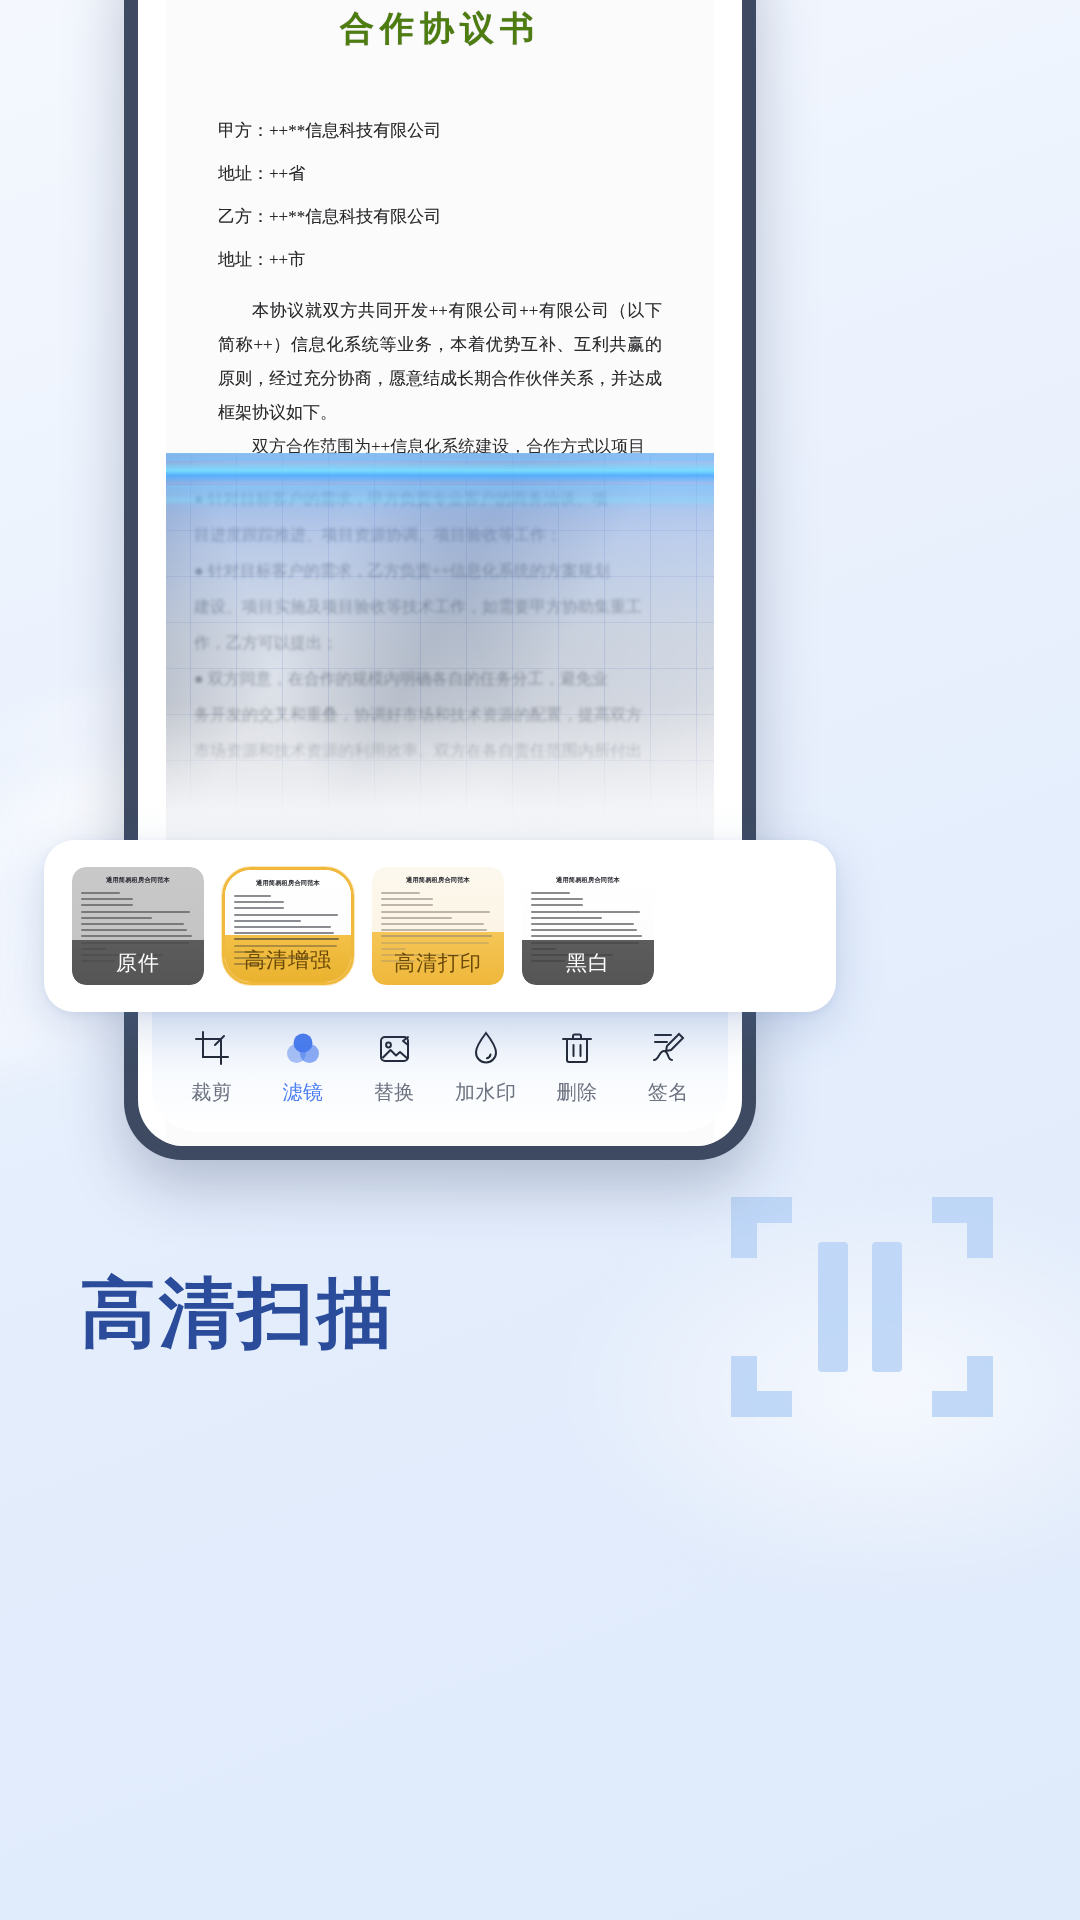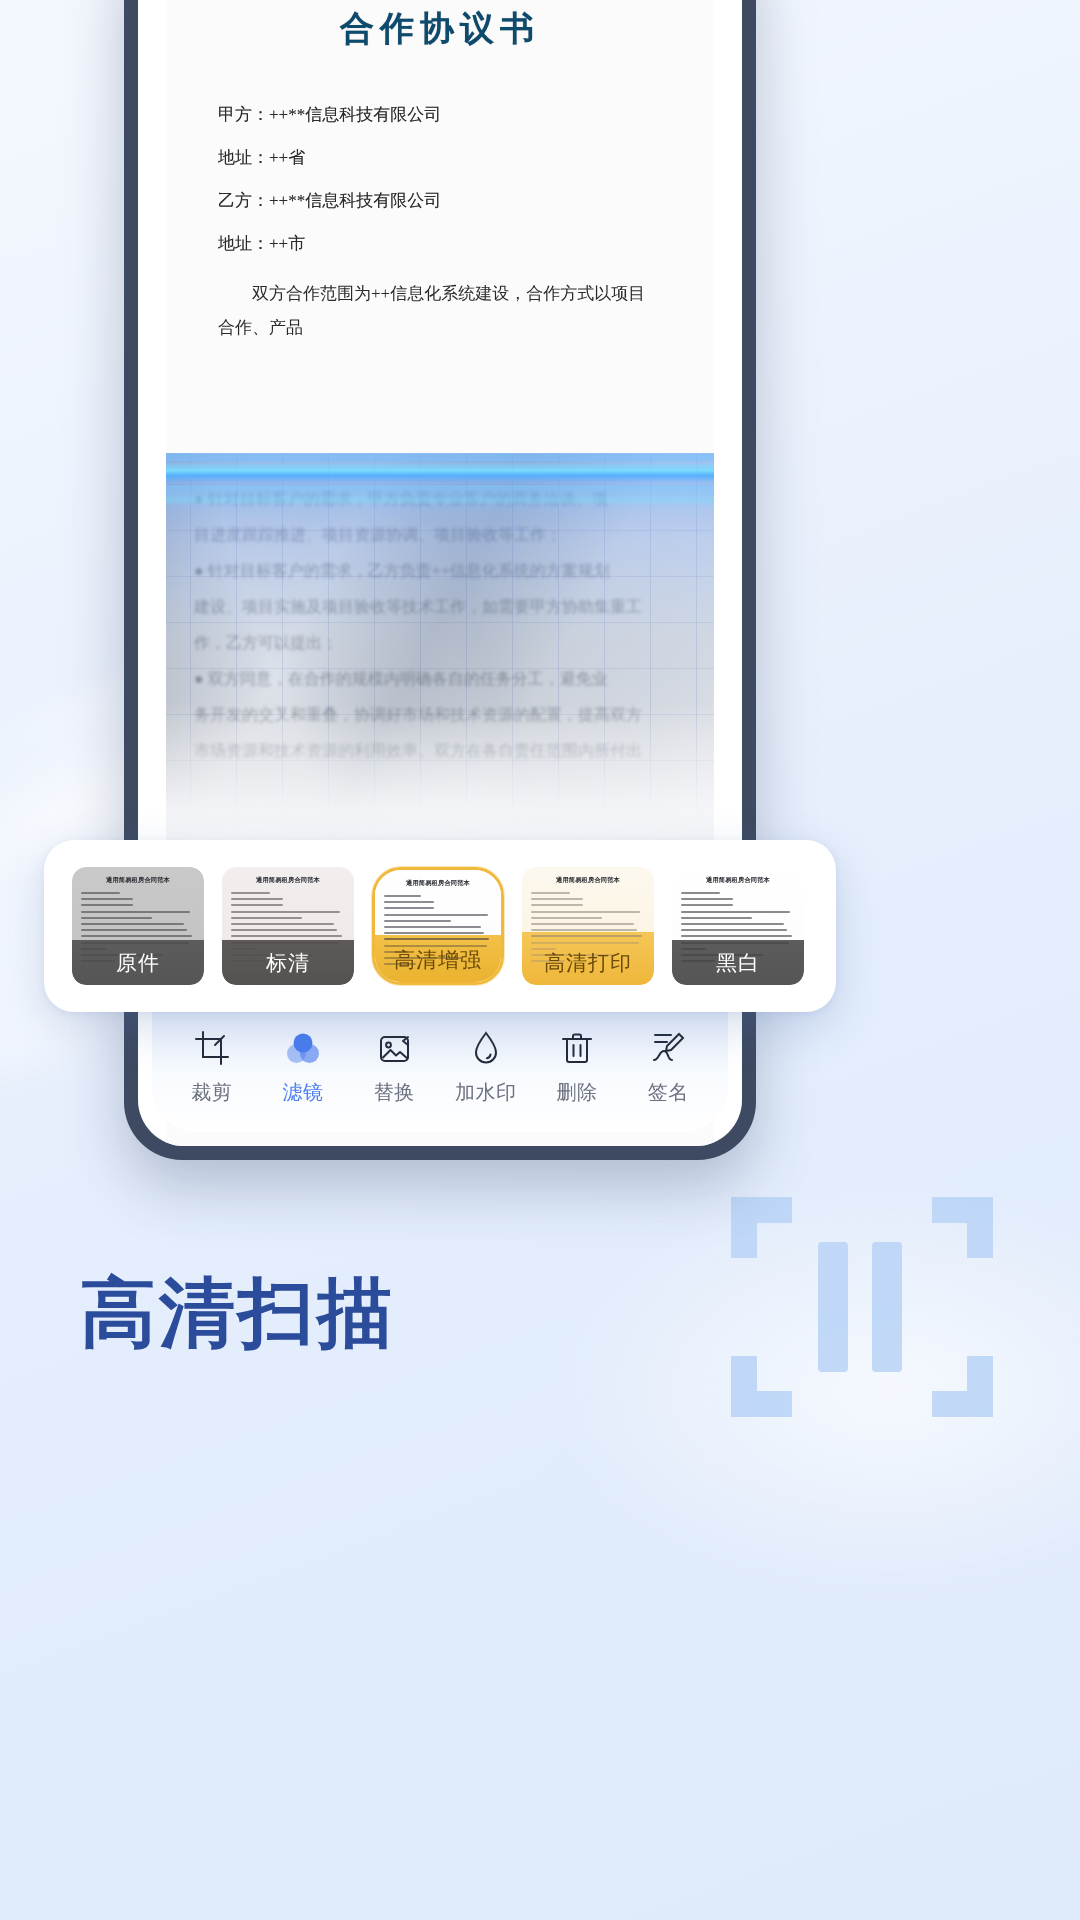--- a/index.html
+++ b/index.html
@@ -34,23 +34,23 @@
     background:#ffffff;border-radius:0 0 46px 46px;overflow:hidden;
   }
 
   
   .doc-page{
     position:absolute;left:28px;top:0;right:28px;bottom:0;
     background:#fbfbfc;overflow:hidden;
   }
   .doc-inner{padding:58px 52px 0 52px;}
   .doc-title{
-    text-align:center;font-size:34px;letter-spacing:6px;color:#0c4a6e;
+    text-align:center;font-size:34px;letter-spacing:6px;color:#4d7c0f;
     font-family:"Liberation Serif","DejaVu Serif",serif;font-weight:700;
-    margin-bottom:54px;
+    margin-bottom:70px;
     text-shadow:0 0 1px rgba(0,0,0,.35);
   }
   .doc-field{
     font-size:17px;color:#2a2a2c;line-height:1.05;margin-bottom:25px;
     font-family:"Liberation Serif","DejaVu Serif",serif;
     text-shadow:0 0 .6px rgba(0,0,0,.3);
   }
   .doc-para{
     font-size:17px;color:#2a2a2c;line-height:2.0;margin-top:26px;
     text-indent:34px;text-align:justify;
@@ -204,20 +204,21 @@
 
     <div class="doc-page">
       <div class="doc-inner">
         <div class="doc-title">合作协议书</div>
 
         <div class="doc-field">甲方：++**信息科技有限公司</div>
         <div class="doc-field">地址：++省</div>
         <div class="doc-field">乙方：++**信息科技有限公司</div>
         <div class="doc-field">地址：++市</div>
 
+        <div class="doc-para">本协议就双方共同开发++有限公司++有限公司（以下简称++）信息化系统等业务，本着优势互补、互利共赢的原则，经过充分协商，愿意结成长期合作伙伴关系，并达成框架协议如下。</div>
 
         <div class="doc-sub">双方合作范围为++信息化系统建设，合作方式以项目合作、产品</div>
       </div>
 
       <div class="scan-overlay">
         <div class="scan-paper"></div>
         <div class="scan-ghost">
           <div>● 针对目标客户的需求，甲方负责专业客户的商务洽谈、项</div>
           <div>目进度跟踪推进、项目资源协调、项目验收等工作；</div>
           <div>● 针对目标客户的需求，乙方负责++信息化系统的方案规划</div>
@@ -325,101 +326,81 @@
           <i style="width:97%"></i>
           <i style="width:95%;opacity:.3"></i>
           <i style="width:22%;opacity:.3"></i>
           <i style="width:72%;opacity:.3"></i>
           <i style="width:30%;opacity:.3"></i>
       </div>
     </div>
     <div class="filter-label">原件</div>
   </div>
 
-  <div class="filter-item">
-    <div class="sheet" style="background:linear-gradient(180deg,#f3eeee 0%,#f0eaea 62%,#5f5a5a 62%,#575252 100%);color:#4a4545">
+
+  <div class="filter-item selected goldlabel">
+    <div class="sheet" style="background:linear-gradient(180deg,#ffffff 0%,#fdfdfd 58%,#f3c147 58%,#eab22f 100%);color:#2d3038">
+      <div class="thumb-title">通用简易租房合同范本</div>
+      <div class="thumb-lines">
+        <i style="width:34%"></i>
+          <i style="width:46%"></i>
+          <i style="width:46%"></i>
+          <i style="width:96%"></i>
+          <i style="width:62%"></i>
+          <i style="width:90%"></i>
+          <i style="width:93%"></i>
+          <i style="width:97%"></i>
+          <i style="width:95%;opacity:.35"></i>
+          <i style="width:22%;opacity:.35"></i>
+          <i style="width:72%;opacity:.35"></i>
+          <i style="width:30%;opacity:.35"></i>
+      </div>
+    </div>
+    <div class="filter-label">高清增强</div>
+  </div>
+
+  <div class="filter-item goldlabel">
+    <div class="sheet" style="background:linear-gradient(180deg,#fdf8ee 0%,#fcf5e6 55%,#f5c657 55%,#efb73b 100%);color:#8a8275">
       <div class="thumb-title">通用简易租房合同范本</div>
       <div class="thumb-lines">
         <i style="width:34%"></i>
           <i style="width:46%"></i>
           <i style="width:46%"></i>
           <i style="width:96%"></i>
           <i style="width:62%"></i>
           <i style="width:90%"></i>
           <i style="width:93%"></i>
           <i style="width:97%"></i>
           <i style="width:95%;opacity:.3"></i>
           <i style="width:22%;opacity:.3"></i>
           <i style="width:72%;opacity:.3"></i>
           <i style="width:30%;opacity:.3"></i>
       </div>
     </div>
-    <div class="filter-label">标清</div>
+    <div class="filter-label">高清打印</div>
   </div>
 
-  <div class="filter-item selected goldlabel">
-    <div class="sheet" style="background:linear-gradient(180deg,#ffffff 0%,#fdfdfd 58%,#f3c147 58%,#eab22f 100%);color:#2d3038">
-      <div class="thumb-title">通用简易租房合同范本</div>
-      <div class="thumb-lines">
-        <i style="width:34%"></i>
-          <i style="width:46%"></i>
-          <i style="width:46%"></i>
-          <i style="width:96%"></i>
-          <i style="width:62%"></i>
-          <i style="width:90%"></i>
-          <i style="width:93%"></i>
-          <i style="width:97%"></i>
-          <i style="width:95%;opacity:.35"></i>
-          <i style="width:22%;opacity:.35"></i>
-          <i style="width:72%;opacity:.35"></i>
-          <i style="width:30%;opacity:.35"></i>
-      </div>
-    </div>
-    <div class="filter-label">高清增强</div>
-  </div>
-
-  <div class="filter-item goldlabel">
-    <div class="sheet" style="background:linear-gradient(180deg,#fdf8ee 0%,#fcf5e6 55%,#f5c657 55%,#efb73b 100%);color:#8a8275">
+  <div class="filter-item">
+    <div class="sheet" style="background:linear-gradient(180deg,#ffffff 0%,#fdfdfd 62%,#5c5c5c 62%,#555 100%);color:#2b2b2b">
       <div class="thumb-title">通用简易租房合同范本</div>
       <div class="thumb-lines">
         <i style="width:34%"></i>
           <i style="width:46%"></i>
           <i style="width:46%"></i>
           <i style="width:96%"></i>
           <i style="width:62%"></i>
           <i style="width:90%"></i>
           <i style="width:93%"></i>
           <i style="width:97%"></i>
           <i style="width:95%;opacity:.3"></i>
           <i style="width:22%;opacity:.3"></i>
           <i style="width:72%;opacity:.3"></i>
           <i style="width:30%;opacity:.3"></i>
       </div>
     </div>
-    <div class="filter-label">高清打印</div>
-  </div>
-
-  <div class="filter-item">
-    <div class="sheet" style="background:linear-gradient(180deg,#ffffff 0%,#fdfdfd 62%,#5c5c5c 62%,#555 100%);color:#2b2b2b">
-      <div class="thumb-title">通用简易租房合同范本</div>
-      <div class="thumb-lines">
-        <i style="width:34%"></i>
-          <i style="width:46%"></i>
-          <i style="width:46%"></i>
-          <i style="width:96%"></i>
-          <i style="width:62%"></i>
-          <i style="width:90%"></i>
-          <i style="width:93%"></i>
-          <i style="width:97%"></i>
-          <i style="width:95%;opacity:.3"></i>
-          <i style="width:22%;opacity:.3"></i>
-          <i style="width:72%;opacity:.3"></i>
-          <i style="width:30%;opacity:.3"></i>
-      </div>
-    </div>
     <div class="filter-label">黑白</div>
   </div>
 
 </div>
 
 <div class="headline">
   <h1>高清扫描</h1>
 </div>
 
 </body></html>

